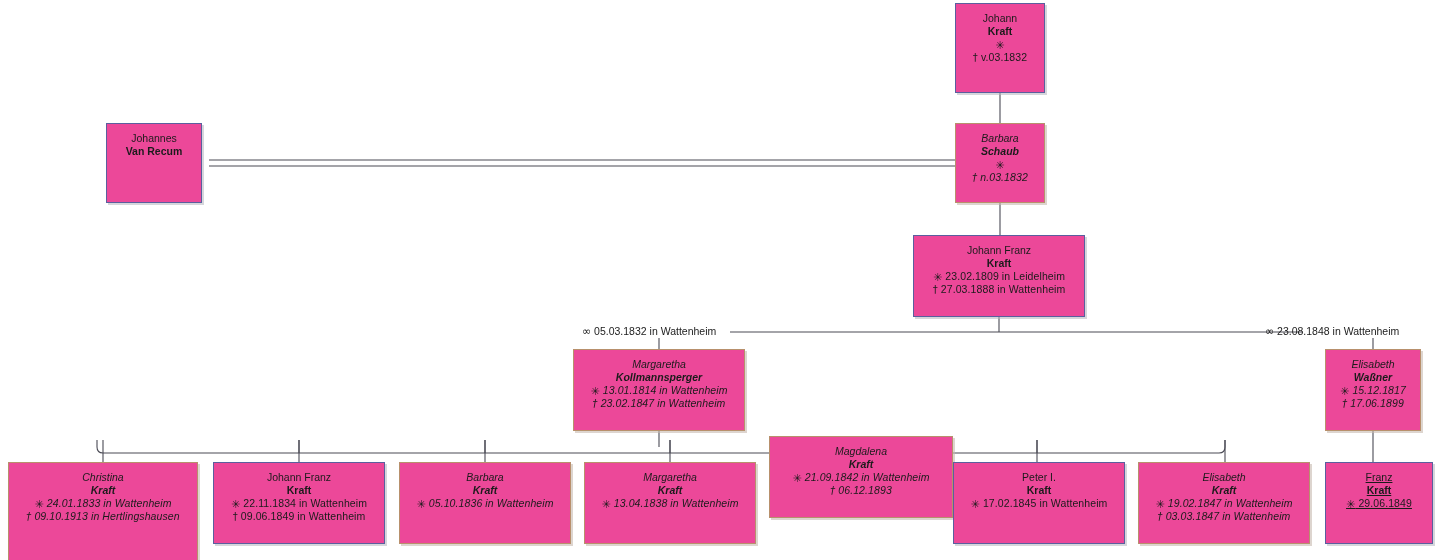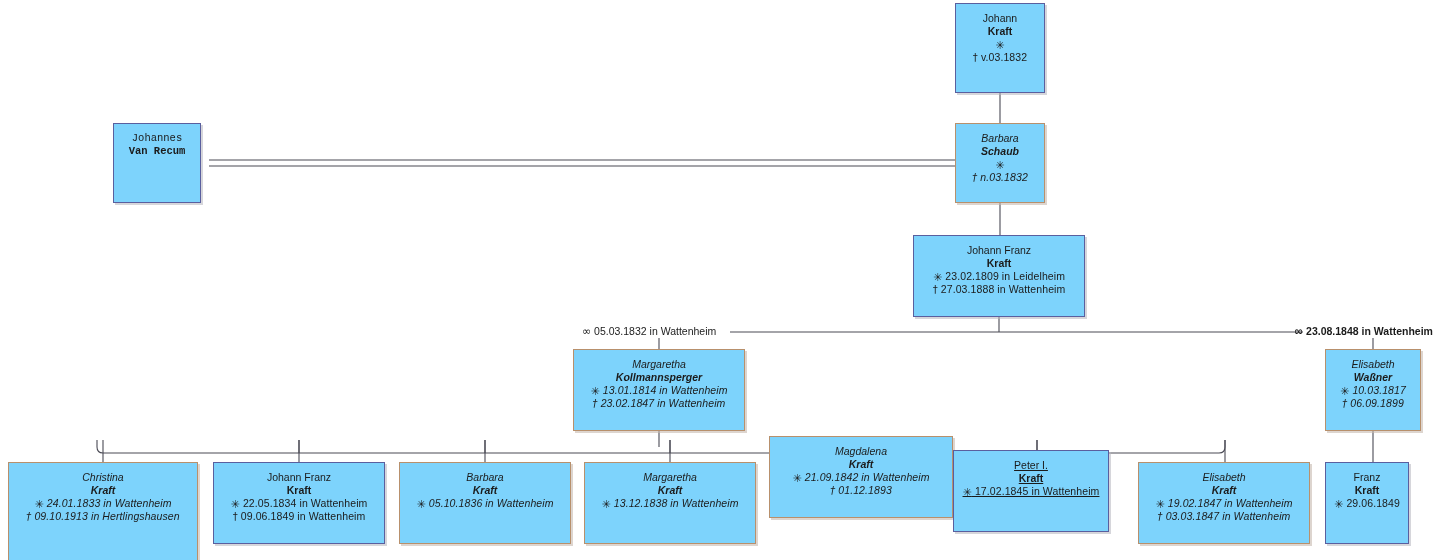--- a/index.html
+++ b/index.html
@@ -22,21 +22,21 @@
     position: absolute;
     left: 0;
     top: 0;
     width: 1440px;
     height: 560px;
     pointer-events: none;
   }
   .node {
     position: absolute;
     box-sizing: border-box;
-    background: #7dd3fc;
+    background: #ec4899;
     border: 1px solid #5a5f9e;
     box-shadow: 2px 2px 0 0 rgba(180,180,190,0.55);
     text-align: center;
     padding-top: 8px;
     font-size: 10.5px;
     line-height: 13px;
     color: #1b1b1b;
     overflow: hidden;
   }
   .node.tan {
@@ -127,21 +127,21 @@
     </g>
   </svg>
 
   <div id="nodes-layer">
       <div class="node" style="left: 955px; top: 3px; width: 90px; height: 90px;">
         <div class="given">Johann</div>
         <div class="surname">Kraft</div>
         <div class="ev"><span class="sym birth">✳</span><span></span></div>
         <div class="ev"><span class="sym">†</span><span> v.03.1832</span></div>
       </div>
-      <div class="node" style="left: 113px; top: 123px; width: 88px; height: 80px; font-family: Liberation Mono, monospace;">
+      <div class="node" style="left: 106px; top: 123px; width: 96px; height: 80px;">
         <div class="given">Johannes</div>
         <div class="surname">Van Recum</div>
       </div>
       <div class="node tan" style="left: 955px; top: 123px; width: 90px; height: 80px;">
         <div class="given">Barbara</div>
         <div class="surname">Schaub</div>
         <div class="ev"><span class="sym birth">✳</span><span></span></div>
         <div class="ev"><span class="sym">†</span><span> n.03.1832</span></div>
       </div>
       <div class="node" style="left: 913px; top: 235px; width: 172px; height: 82px;">
@@ -152,66 +152,66 @@
       </div>
       <div class="node tan" style="left: 573px; top: 349px; width: 172px; height: 82px;">
         <div class="given">Margaretha</div>
         <div class="surname">Kollmannsperger</div>
         <div class="ev"><span class="sym birth">✳</span><span> 13.01.1814 in Wattenheim</span></div>
         <div class="ev"><span class="sym">†</span><span> 23.02.1847 in Wattenheim</span></div>
       </div>
       <div class="node tan" style="left: 1325px; top: 349px; width: 96px; height: 82px;">
         <div class="given">Elisabeth</div>
         <div class="surname">Waßner</div>
-        <div class="ev"><span class="sym birth">✳</span><span> 10.03.1817</span></div>
-        <div class="ev"><span class="sym">†</span><span> 06.09.1899</span></div>
+        <div class="ev"><span class="sym birth">✳</span><span> 15.12.1817</span></div>
+        <div class="ev"><span class="sym">†</span><span> 17.06.1899</span></div>
       </div>
       <div class="node tan" style="left: 8px; top: 462px; width: 190px; height: 104px;">
         <div class="given">Christina</div>
         <div class="surname">Kraft</div>
         <div class="ev"><span class="sym birth">✳</span><span> 24.01.1833 in Wattenheim</span></div>
         <div class="ev"><span class="sym">†</span><span> 09.10.1913 in Hertlingshausen</span></div>
       </div>
       <div class="node" style="left: 213px; top: 462px; width: 172px; height: 82px;">
         <div class="given">Johann Franz</div>
         <div class="surname">Kraft</div>
-        <div class="ev"><span class="sym birth">✳</span><span> 22.05.1834 in Wattenheim</span></div>
+        <div class="ev"><span class="sym birth">✳</span><span> 22.11.1834 in Wattenheim</span></div>
         <div class="ev"><span class="sym">†</span><span> 09.06.1849 in Wattenheim</span></div>
       </div>
       <div class="node tan" style="left: 399px; top: 462px; width: 172px; height: 82px;">
         <div class="given">Barbara</div>
         <div class="surname">Kraft</div>
         <div class="ev"><span class="sym birth">✳</span><span> 05.10.1836 in Wattenheim</span></div>
       </div>
       <div class="node tan" style="left: 584px; top: 462px; width: 172px; height: 82px;">
         <div class="given">Margaretha</div>
         <div class="surname">Kraft</div>
-        <div class="ev"><span class="sym birth">✳</span><span> 13.12.1838 in Wattenheim</span></div>
+        <div class="ev"><span class="sym birth">✳</span><span> 13.04.1838 in Wattenheim</span></div>
       </div>
       <div class="node tan" style="left: 769px; top: 436px; width: 184px; height: 82px;">
         <div class="given">Magdalena</div>
         <div class="surname">Kraft</div>
         <div class="ev"><span class="sym birth">✳</span><span> 21.09.1842 in Wattenheim</span></div>
-        <div class="ev"><span class="sym">†</span><span> 01.12.1893</span></div>
-      </div>
-      <div class="node" style="left: 953px; top: 450px; width: 156px; height: 82px; text-decoration: underline;">
+        <div class="ev"><span class="sym">†</span><span> 06.12.1893</span></div>
+      </div>
+      <div class="node" style="left: 953px; top: 462px; width: 172px; height: 82px;">
         <div class="given">Peter I.</div>
         <div class="surname">Kraft</div>
         <div class="ev"><span class="sym birth">✳</span><span> 17.02.1845 in Wattenheim</span></div>
       </div>
       <div class="node tan" style="left: 1138px; top: 462px; width: 172px; height: 82px;">
         <div class="given">Elisabeth</div>
         <div class="surname">Kraft</div>
         <div class="ev"><span class="sym birth">✳</span><span> 19.02.1847 in Wattenheim</span></div>
         <div class="ev"><span class="sym">†</span><span> 03.03.1847 in Wattenheim</span></div>
       </div>
-      <div class="node" style="left: 1325px; top: 462px; width: 84px; height: 82px;">
+      <div class="node" style="left: 1325px; top: 462px; width: 108px; height: 82px; text-decoration: underline;">
         <div class="given">Franz</div>
         <div class="surname">Kraft</div>
         <div class="ev"><span class="sym birth">✳</span><span> 29.06.1849</span></div>
       </div>
     </div>
   <div id="marriages-layer">
       <div class="marriage" style="left: 582px; top: 325px;"><span class="ring">∞</span><span>  05.03.1832 in Wattenheim</span></div>
-      <div class="marriage" style="left: 1294px; top: 325px; font-weight: bold;"><span class="ring">∞</span><span>  23.08.1848 in Wattenheim</span></div>
+      <div class="marriage" style="left: 1265px; top: 325px;"><span class="ring">∞</span><span>  23.08.1848 in Wattenheim</span></div>
     </div>
 
 </div>
 
 </body></html>

